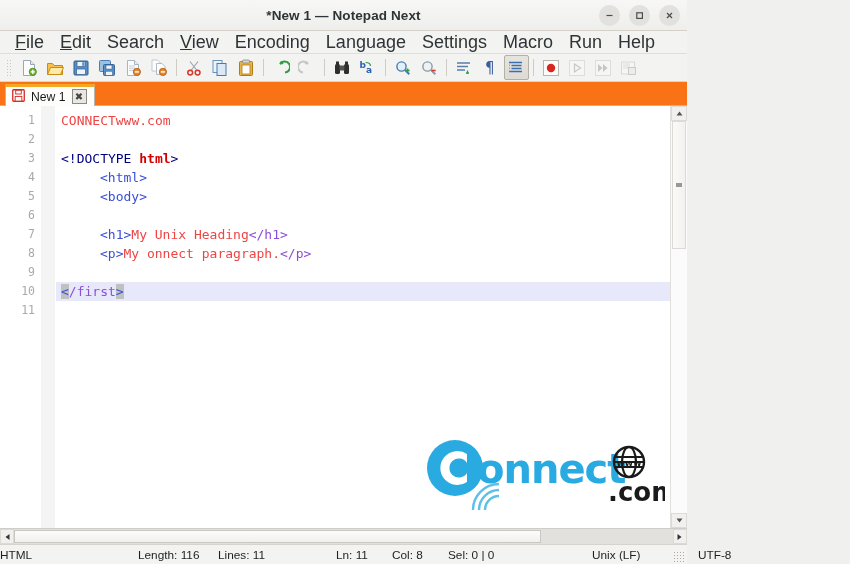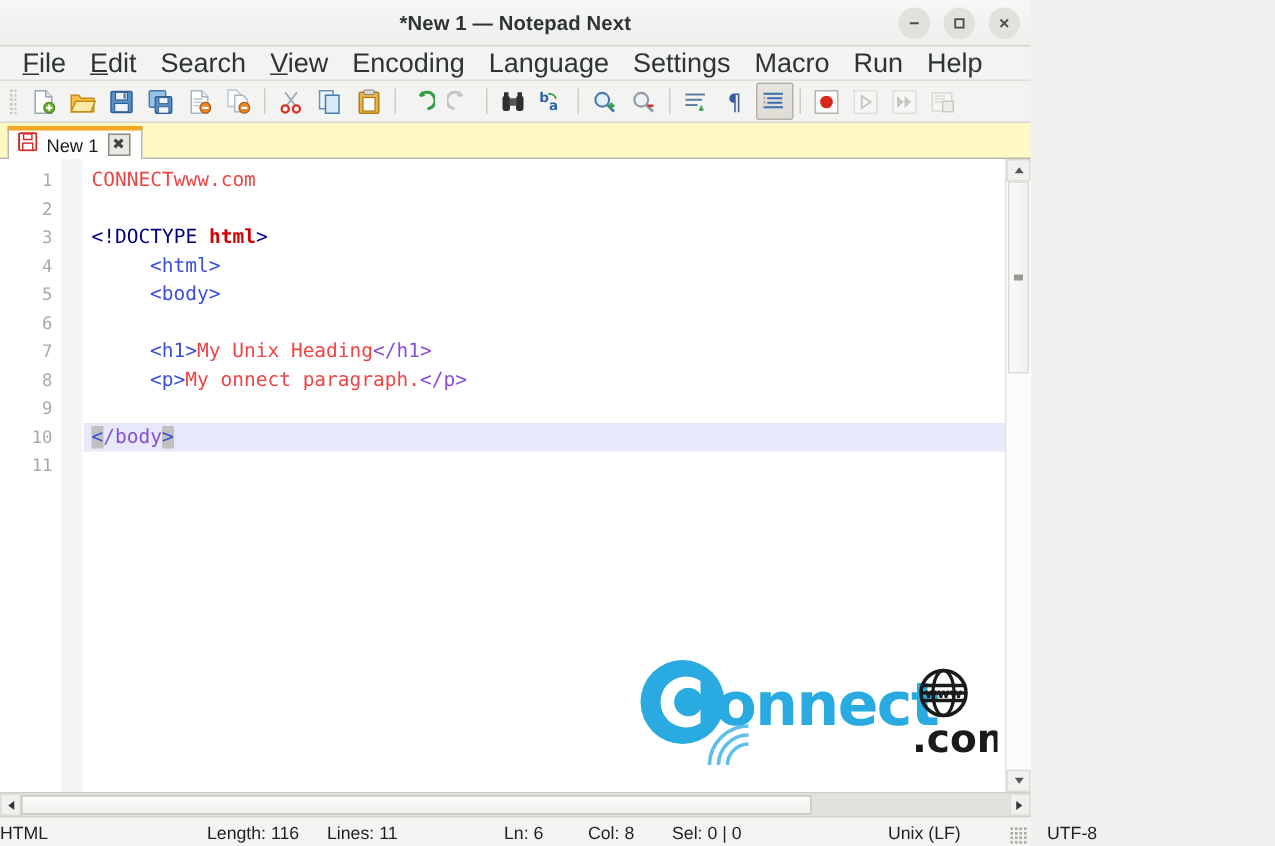--- a/index.html
+++ b/index.html
@@ -85,21 +85,21 @@
   .tb-sep {
     width: 1px; height: 17px; margin: 0 4px;
     background: #cfccc5;
   }
   .tb-btn svg { display: block; }
   .tb-btn.disabled { opacity: .42; }
 
   
   .tabbar {
     height: 23px; flex: 0 0 23px;
-    background: #fef9c3;
+    background: #f97316;
     border-bottom: 1px solid #b9b6ae;
     display: flex; align-items: flex-end;
     padding-left: 5px;
   }
   .tab {
     height: 22px; box-sizing: border-box;
     display: flex; align-items: center; gap: 6px;
     padding: 0 7px 0 6px;
     background: #fdfdfc;
     border: 1px solid #b9b6ae; border-bottom: none;
@@ -504,21 +504,21 @@
         <div id="code-lines">
             <div class="code-line"><span class="tok-plain">CONNECTwww.com</span></div>
             <div class="code-line">&nbsp;</div>
             <div class="code-line"><span class="tok-doct">&lt;!DOCTYPE </span><span class="tok-doctv">html</span><span class="tok-doct">&gt;</span></div>
             <div class="code-line"><span class="tok-tag">&lt;html&gt;</span></div>
             <div class="code-line"><span class="tok-tag">&lt;body&gt;</span></div>
             <div class="code-line">&nbsp;</div>
             <div class="code-line"><span class="tok-tag">&lt;h1&gt;</span><span class="tok-plain">My Unix Heading</span><span class="tok-tagp">&lt;/h1&gt;</span></div>
             <div class="code-line"><span class="tok-tag">&lt;p&gt;</span><span class="tok-plain">My onnect paragraph.</span><span class="tok-tagp">&lt;/p&gt;</span></div>
             <div class="code-line">&nbsp;</div>
-            <div class="code-line current"><span class="brace">&lt;</span><span class="tok-tagp">/body</span><span class="brace">&gt;</span></div>
+            <div class="code-line current"><span class="brace">&lt;</span><span class="tok-tagp">/first</span><span class="brace">&gt;</span></div>
           </div>
 
         <svg class="logo" viewBox="0 0 240 78">
           <g id="wm-c">
             <circle cx="30" cy="30" r="28" fill="#29abe2"></circle>
             <path d="M42 16 A17 17 0 1 0 42 44 L42 35 A9.5 9.5 0 1 1 42 25 Z" fill="#ffffff"></path>
           </g>
           <text id="wm-word" x="52" y="45" font-family="DejaVu Sans, sans-serif" font-size="40" font-weight="bold" fill="#29abe2" letter-spacing="-1">onnect</text>
           <g fill="none" stroke="#29abe2" stroke-width="2.4" opacity=".75">
             <path d="M48 72 A26 26 0 0 1 74 46"></path>
@@ -568,21 +568,21 @@
             <path d="M5.5 4l-4 3V1z" fill="#333"></path>
           </svg>
       </div>
     </div>
   </div>
 
   <div class="statusbar">
     <div class="st-cell" style="left:0px">HTML</div>
     <div class="st-cell" style="left:138px">Length: 116</div>
     <div class="st-cell" style="left:218px">Lines: 11</div>
-    <div class="st-cell" style="left:336px">Ln: 6</div>
+    <div class="st-cell" style="left:336px">Ln: 11</div>
     <div class="st-cell" style="left:392px">Col: 8</div>
     <div class="st-cell" style="left:448px">Sel: 0 | 0</div>
     <div class="st-cell" style="left:592px">Unix (LF)</div>
     <div class="st-cell" style="left:698px">UTF-8</div>
     <div class="st-grip"></div>
   </div>
 
 </div>
 
 </body></html>

